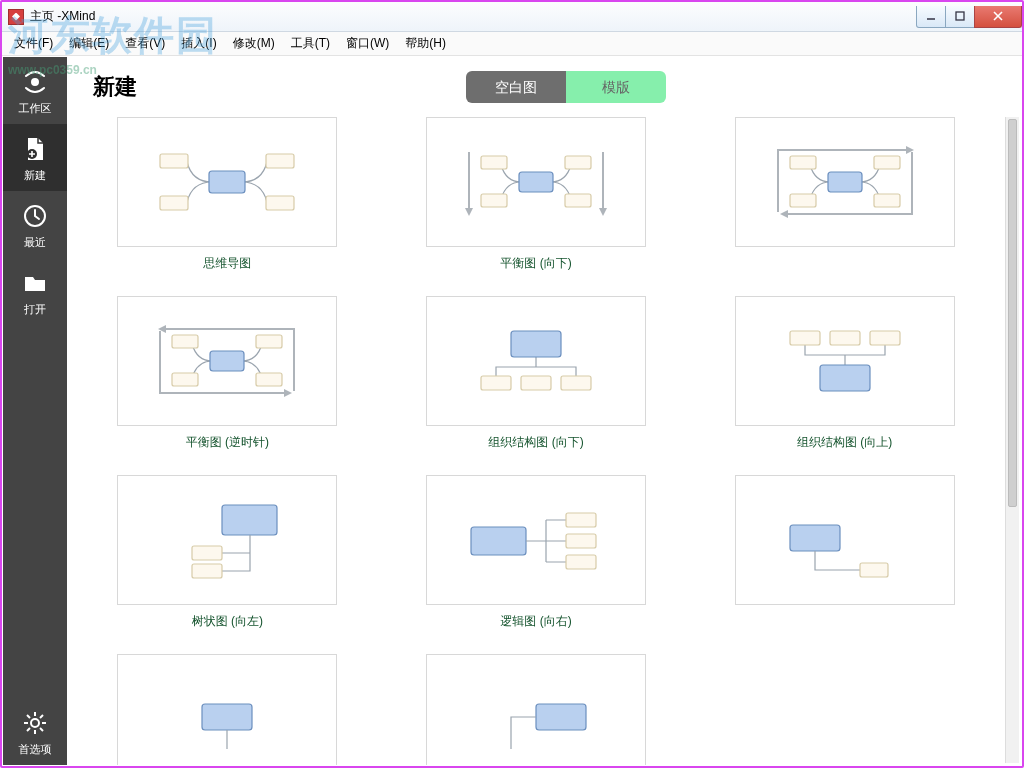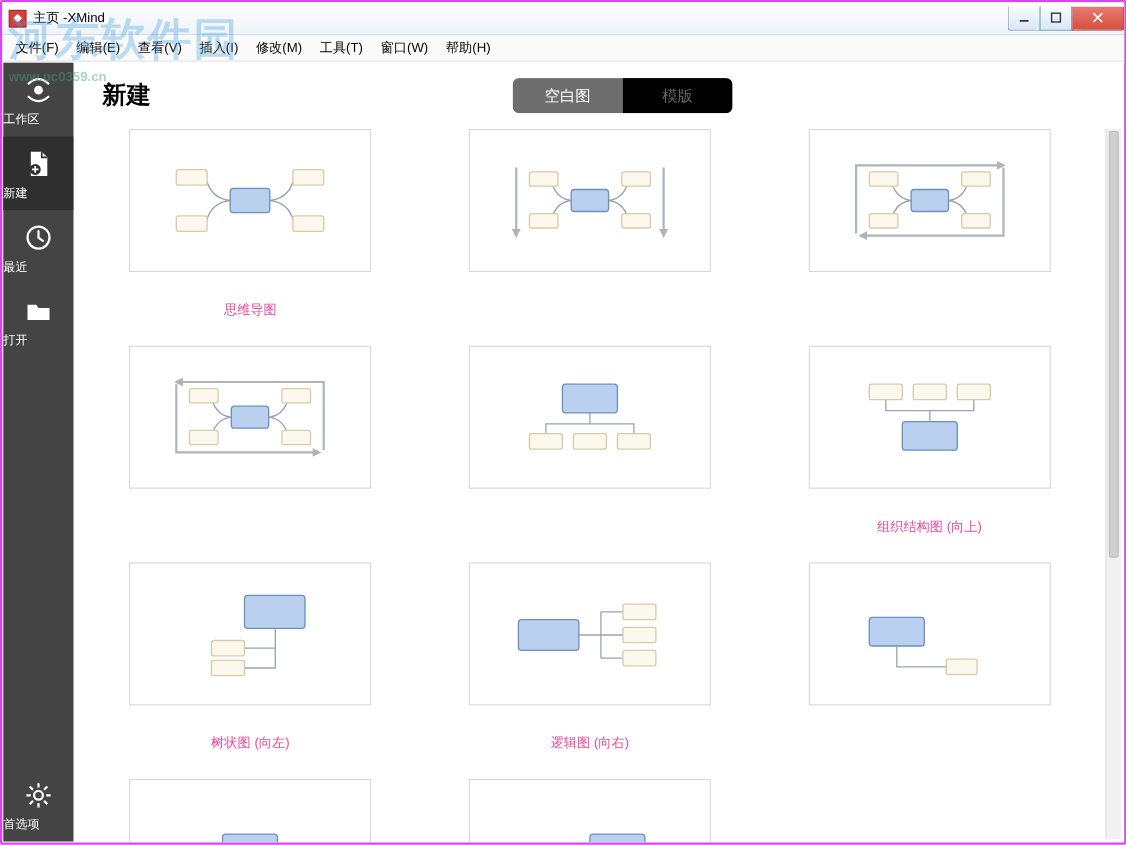--- a/index.html
+++ b/index.html
@@ -25,42 +25,42 @@
 
 
 .menubar { height:24px; display:flex; align-items:center; padding:0 4px; border-bottom:1px solid #e3e3e3; font-size:12px; gap:0; background:#fafafa;}
 .menubar .mitem { padding:3px 8px; cursor:default; }
 
 
 .body { position:absolute; top:55px; left:1px; right:1px; bottom:1px; display:flex; background:#fff; }
 
 
 .sidebar { width:64px; background:#444; color:#fff; display:flex; flex-direction:column; align-items:center; font-size:11px; }
-.sbitem { width:100%; padding:12px 0 8px; text-align:left; cursor:pointer; }
+.sbitem { width:100%; padding:12px 0 8px; text-align:center; cursor:pointer; }
 .sbitem.active{background:#2f2f2f;}
 .sbitem .sicon{ width:26px; height:26px; margin:0 auto 6px;}
 .sbitem .slabel{display:block;}
 .sidebar .spacer{flex:1;}
 
 
 .content { flex:1; position:relative; background:#fff; }
 .header { display:flex; align-items:center; padding:14px 26px 6px; }
 .header .title { font-size:22px; font-weight:bold; flex:0 0 auto; }
 .segwrap{ flex:1; display:flex; justify-content:center;}
 .seg { display:flex; border-radius:6px; overflow:hidden; }
 .seg .segbtn { width:100px; height:32px; line-height:32px; text-align:center; font-size:14px; cursor:pointer; }
 .seg .segbtn.active{ background:#6e6e6e; color:#fff; }
-.seg .segbtn:not(.active){ background:#000000; color:#666; }
+.seg .segbtn:not(.active){ background:#86efac; color:#666; }
 
 .gridwrap{ position:absolute; top:60px; left:0; right:16px; bottom:0; overflow-y:auto; overflow-x:hidden; padding:0 20px 20px; }
 .grid { display:grid; grid-template-columns: repeat(3, 1fr); gap:24px 28px; }
 .card { text-align:center; cursor:pointer; }
 .thumb { width:220px; height:130px; margin:0 auto; background:#fff; border:1px solid #d8d8d8; display:flex; align-items:center; justify-content:center; }
 .thumb svg{ width:170px; height:100px; }
-.caption { margin-top:26px; font-size:12px; color:#ec4899; }
+.caption { margin-top:8px; font-size:12px; color:#14532d; }
 
 
 .fakescroll{position:absolute;top:60px;right:2px;width:14px;bottom:2px;background:#f1f1f1;border-left:1px solid #ddd;}
 .fakescroll .fthumb{position:absolute;left:2px;top:2px;right:2px;height:60%;background:#cfcfcf;border:1px solid #bbb;border-radius:2px;}
 
 
 .box-main{fill:#b9d0ef;stroke:#6b8fbe;stroke-width:1.2;}
 .box-sub{fill:#fdf8ee;stroke:#d7cba8;stroke-width:1.2;}
 .link{stroke:#9aa4ae;stroke-width:1.2;fill:none;}
 .arrowline{stroke:#aeb4ba;stroke-width:2;fill:none;}
@@ -205,20 +205,21 @@
                 <rect class="box-sub" x="30" y="62" width="26" height="13" rx="2"></rect>
                 <rect class="box-sub" x="114" y="24" width="26" height="13" rx="2"></rect>
                 <rect class="box-sub" x="114" y="62" width="26" height="13" rx="2"></rect>
                 <rect class="box-main" x="68" y="40" width="34" height="20" rx="3"></rect>
                 <line class="arrowline" x1="18" y1="20" x2="18" y2="80"></line>
                   <polygon class="arrowhead" points="18,84 14,76 22,76"></polygon>
                 <line class="arrowline" x1="152" y1="20" x2="152" y2="80"></line>
                   <polygon class="arrowhead" points="152,84 148,76 156,76"></polygon>
               </svg>
             </div>
+            <div class="caption">平衡图 (向下)</div>
           </div>
 
           <div class="card">
             <div class="thumb">
               <svg viewBox="0 0 170 100">
                 <path class="link" d="M70 50 Q55 50 50 33 M70 50 Q55 50 50 67 M100 50 Q115 50 120 33 M100 50 Q115 50 120 67"></path>
                 <rect class="box-sub" x="30" y="24" width="26" height="13" rx="2"></rect>
                 <rect class="box-sub" x="30" y="62" width="26" height="13" rx="2"></rect>
                 <rect class="box-sub" x="114" y="24" width="26" height="13" rx="2"></rect>
                 <rect class="box-sub" x="114" y="62" width="26" height="13" rx="2"></rect>
@@ -237,32 +238,34 @@
                 <rect class="box-sub" x="30" y="24" width="26" height="13" rx="2"></rect>
                 <rect class="box-sub" x="30" y="62" width="26" height="13" rx="2"></rect>
                 <rect class="box-sub" x="114" y="24" width="26" height="13" rx="2"></rect>
                 <rect class="box-sub" x="114" y="62" width="26" height="13" rx="2"></rect>
                 <rect class="box-main" x="68" y="40" width="34" height="20" rx="3"></rect>
                 <path class="arrowline" d="M152 80 V18 H20 M18 20 V82 H146"></path>
                 <polygon class="arrowhead" points="16,18 24,14 24,22"></polygon>
                 <polygon class="arrowhead" points="150,82 142,78 142,86"></polygon>
               </svg>
             </div>
+            <div class="caption">平衡图 (逆时针)</div>
           </div>
 
           <div class="card">
             <div class="thumb">
               <svg viewBox="0 0 170 100">
                 <path class="link" d="M85 44 V54 M45 66 V56 H125 V66 M85 54 V56"></path>
                 <rect class="box-main" x="60" y="20" width="50" height="26" rx="3"></rect>
                 <rect class="box-sub" x="30" y="65" width="30" height="14" rx="2"></rect>
                 <rect class="box-sub" x="70" y="65" width="30" height="14" rx="2"></rect>
                 <rect class="box-sub" x="110" y="65" width="30" height="14" rx="2"></rect>
               </svg>
             </div>
+            <div class="caption">组织结构图 (向下)</div>
           </div>
 
           <div class="card">
             <div class="thumb">
               <svg viewBox="0 0 170 100">
                 <path class="link" d="M85 56 V46 M45 34 V44 H125 V34 M85 46 V44"></path>
                 <rect class="box-main" x="60" y="54" width="50" height="26" rx="3"></rect>
                 <rect class="box-sub" x="30" y="20" width="30" height="14" rx="2"></rect>
                 <rect class="box-sub" x="70" y="20" width="30" height="14" rx="2"></rect>
                 <rect class="box-sub" x="110" y="20" width="30" height="14" rx="2"></rect>

